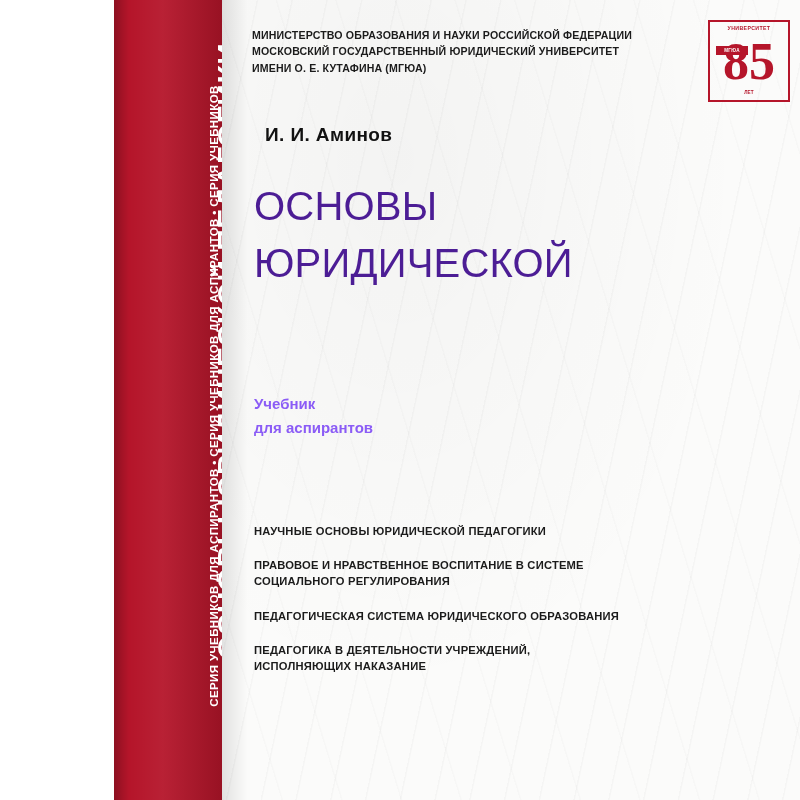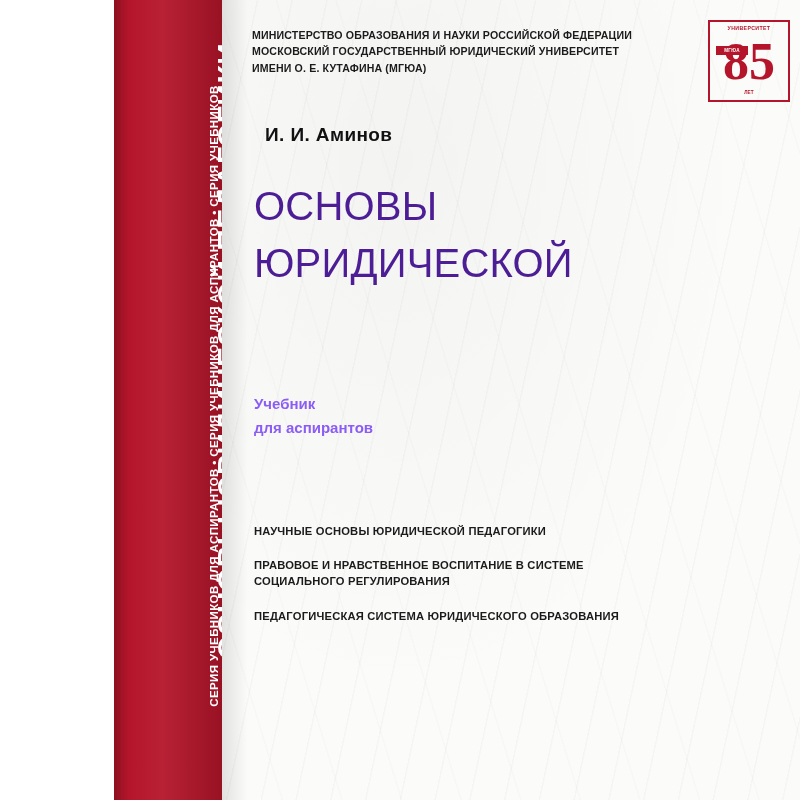--- a/index.html
+++ b/index.html
@@ -271,17 +271,18 @@
 
       <div class="subtitle">
         <div>Учебник</div>
         <div>для аспирантов</div>
       </div>
 
       <div class="topics">
         <div class="topic">НАУЧНЫЕ ОСНОВЫ ЮРИДИЧЕСКОЙ ПЕДАГОГИКИ</div>
         <div class="topic">ПРАВОВОЕ И НРАВСТВЕННОЕ ВОСПИТАНИЕ В СИСТЕМЕ<br>СОЦИАЛЬНОГО РЕГУЛИРОВАНИЯ</div>
         <div class="topic">ПЕДАГОГИЧЕСКАЯ СИСТЕМА ЮРИДИЧЕСКОГО ОБРАЗОВАНИЯ</div>
+        <div class="topic">ПЕДАГОГИКА В ДЕЯТЕЛЬНОСТИ УЧРЕЖДЕНИЙ,<br>ИСПОЛНЯЮЩИХ НАКАЗАНИЕ</div>
       </div>
 
     </div>
   </div>
 </div>
 
 </body></html>

